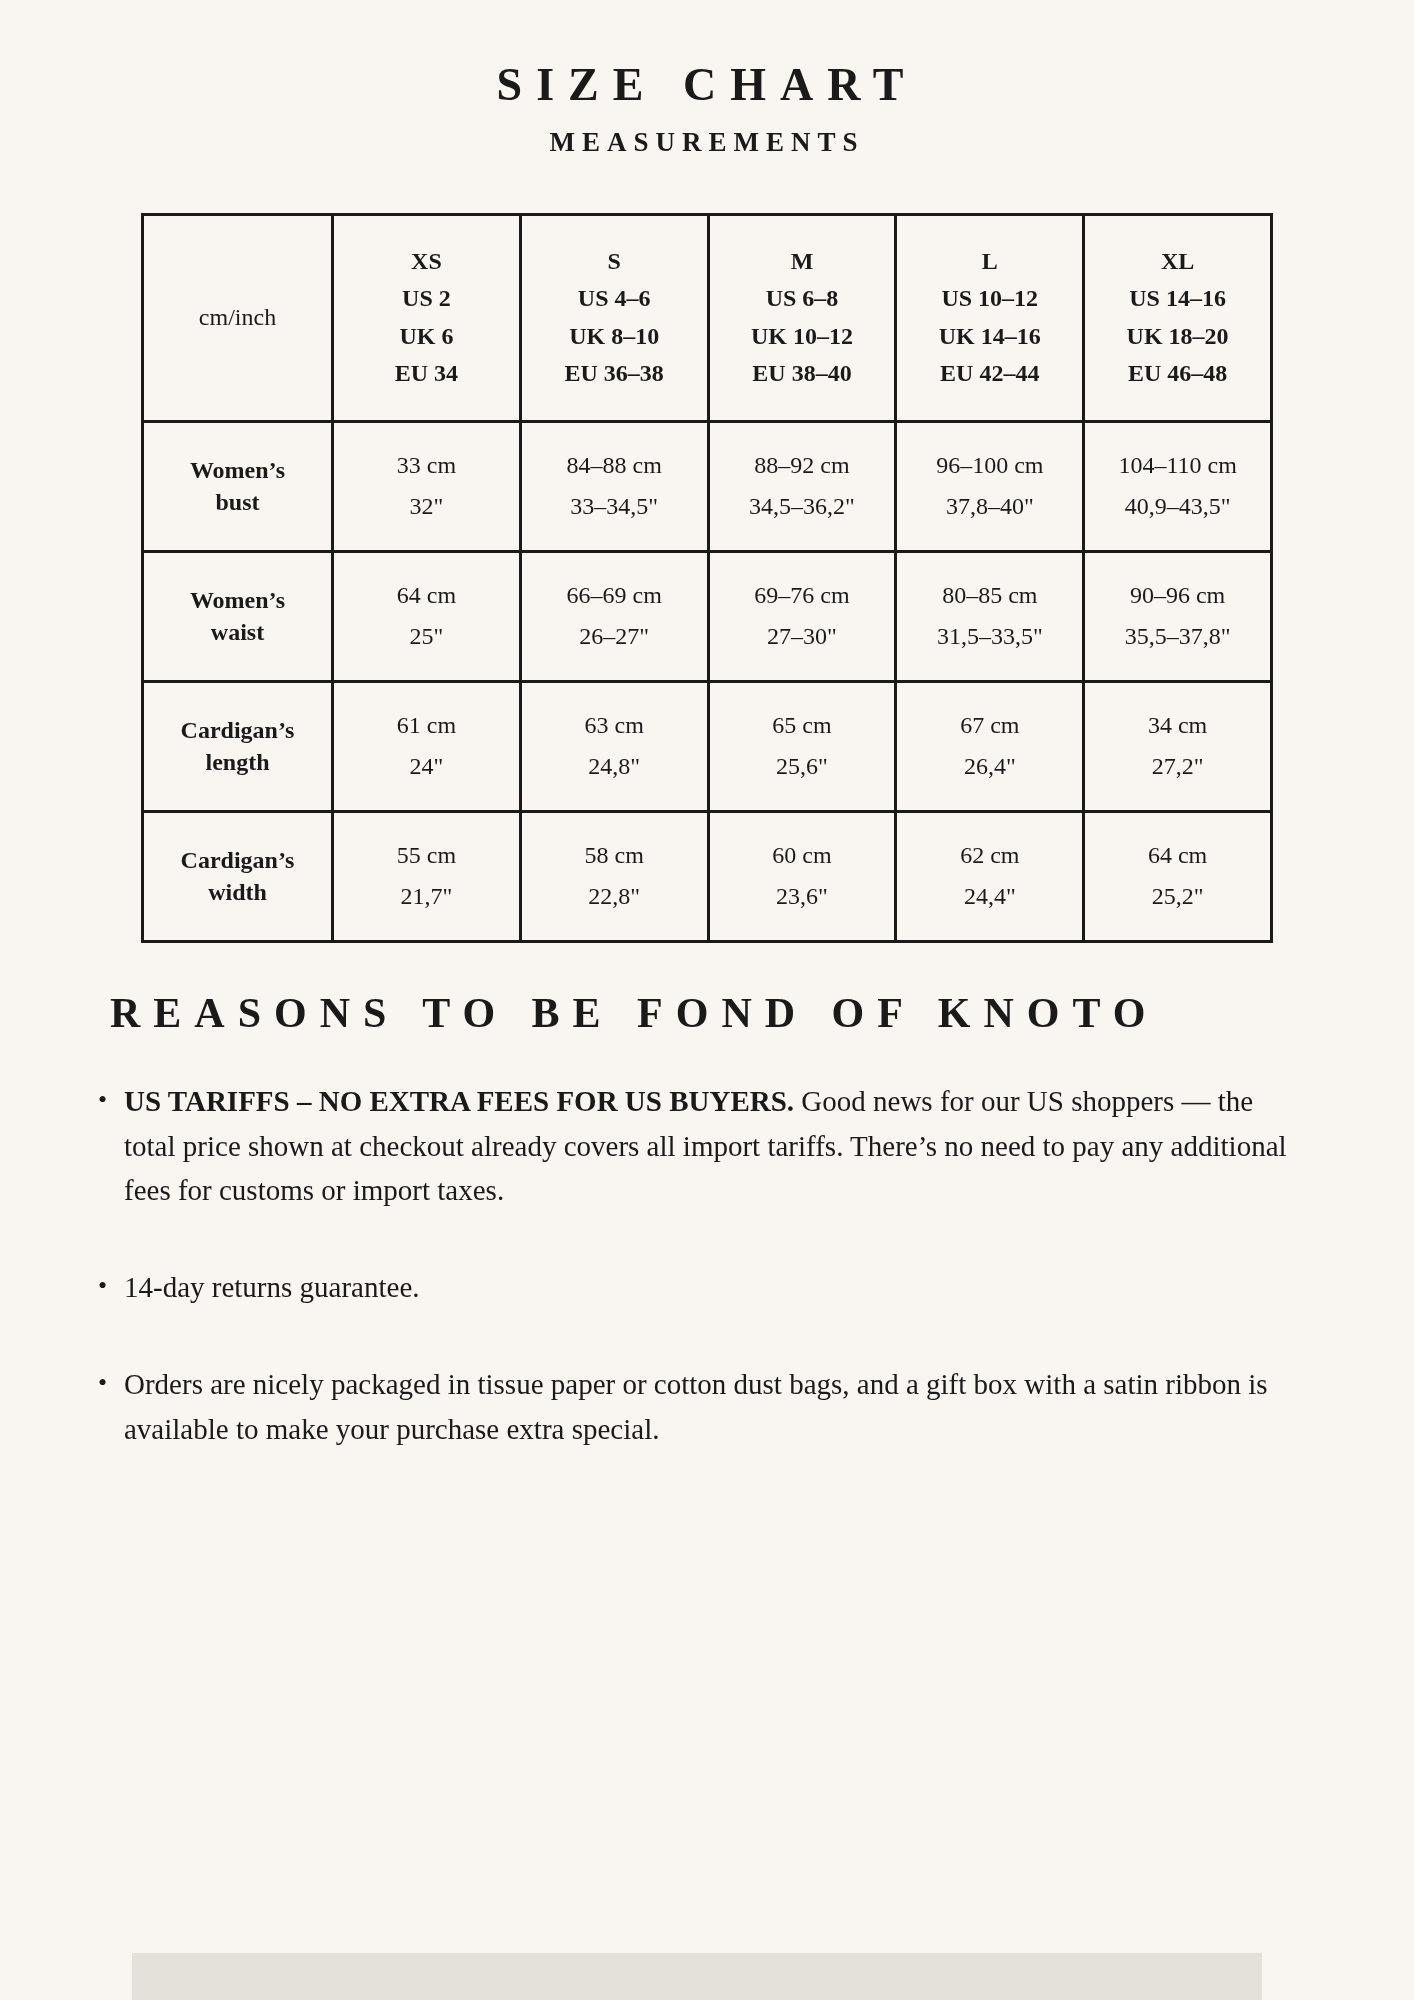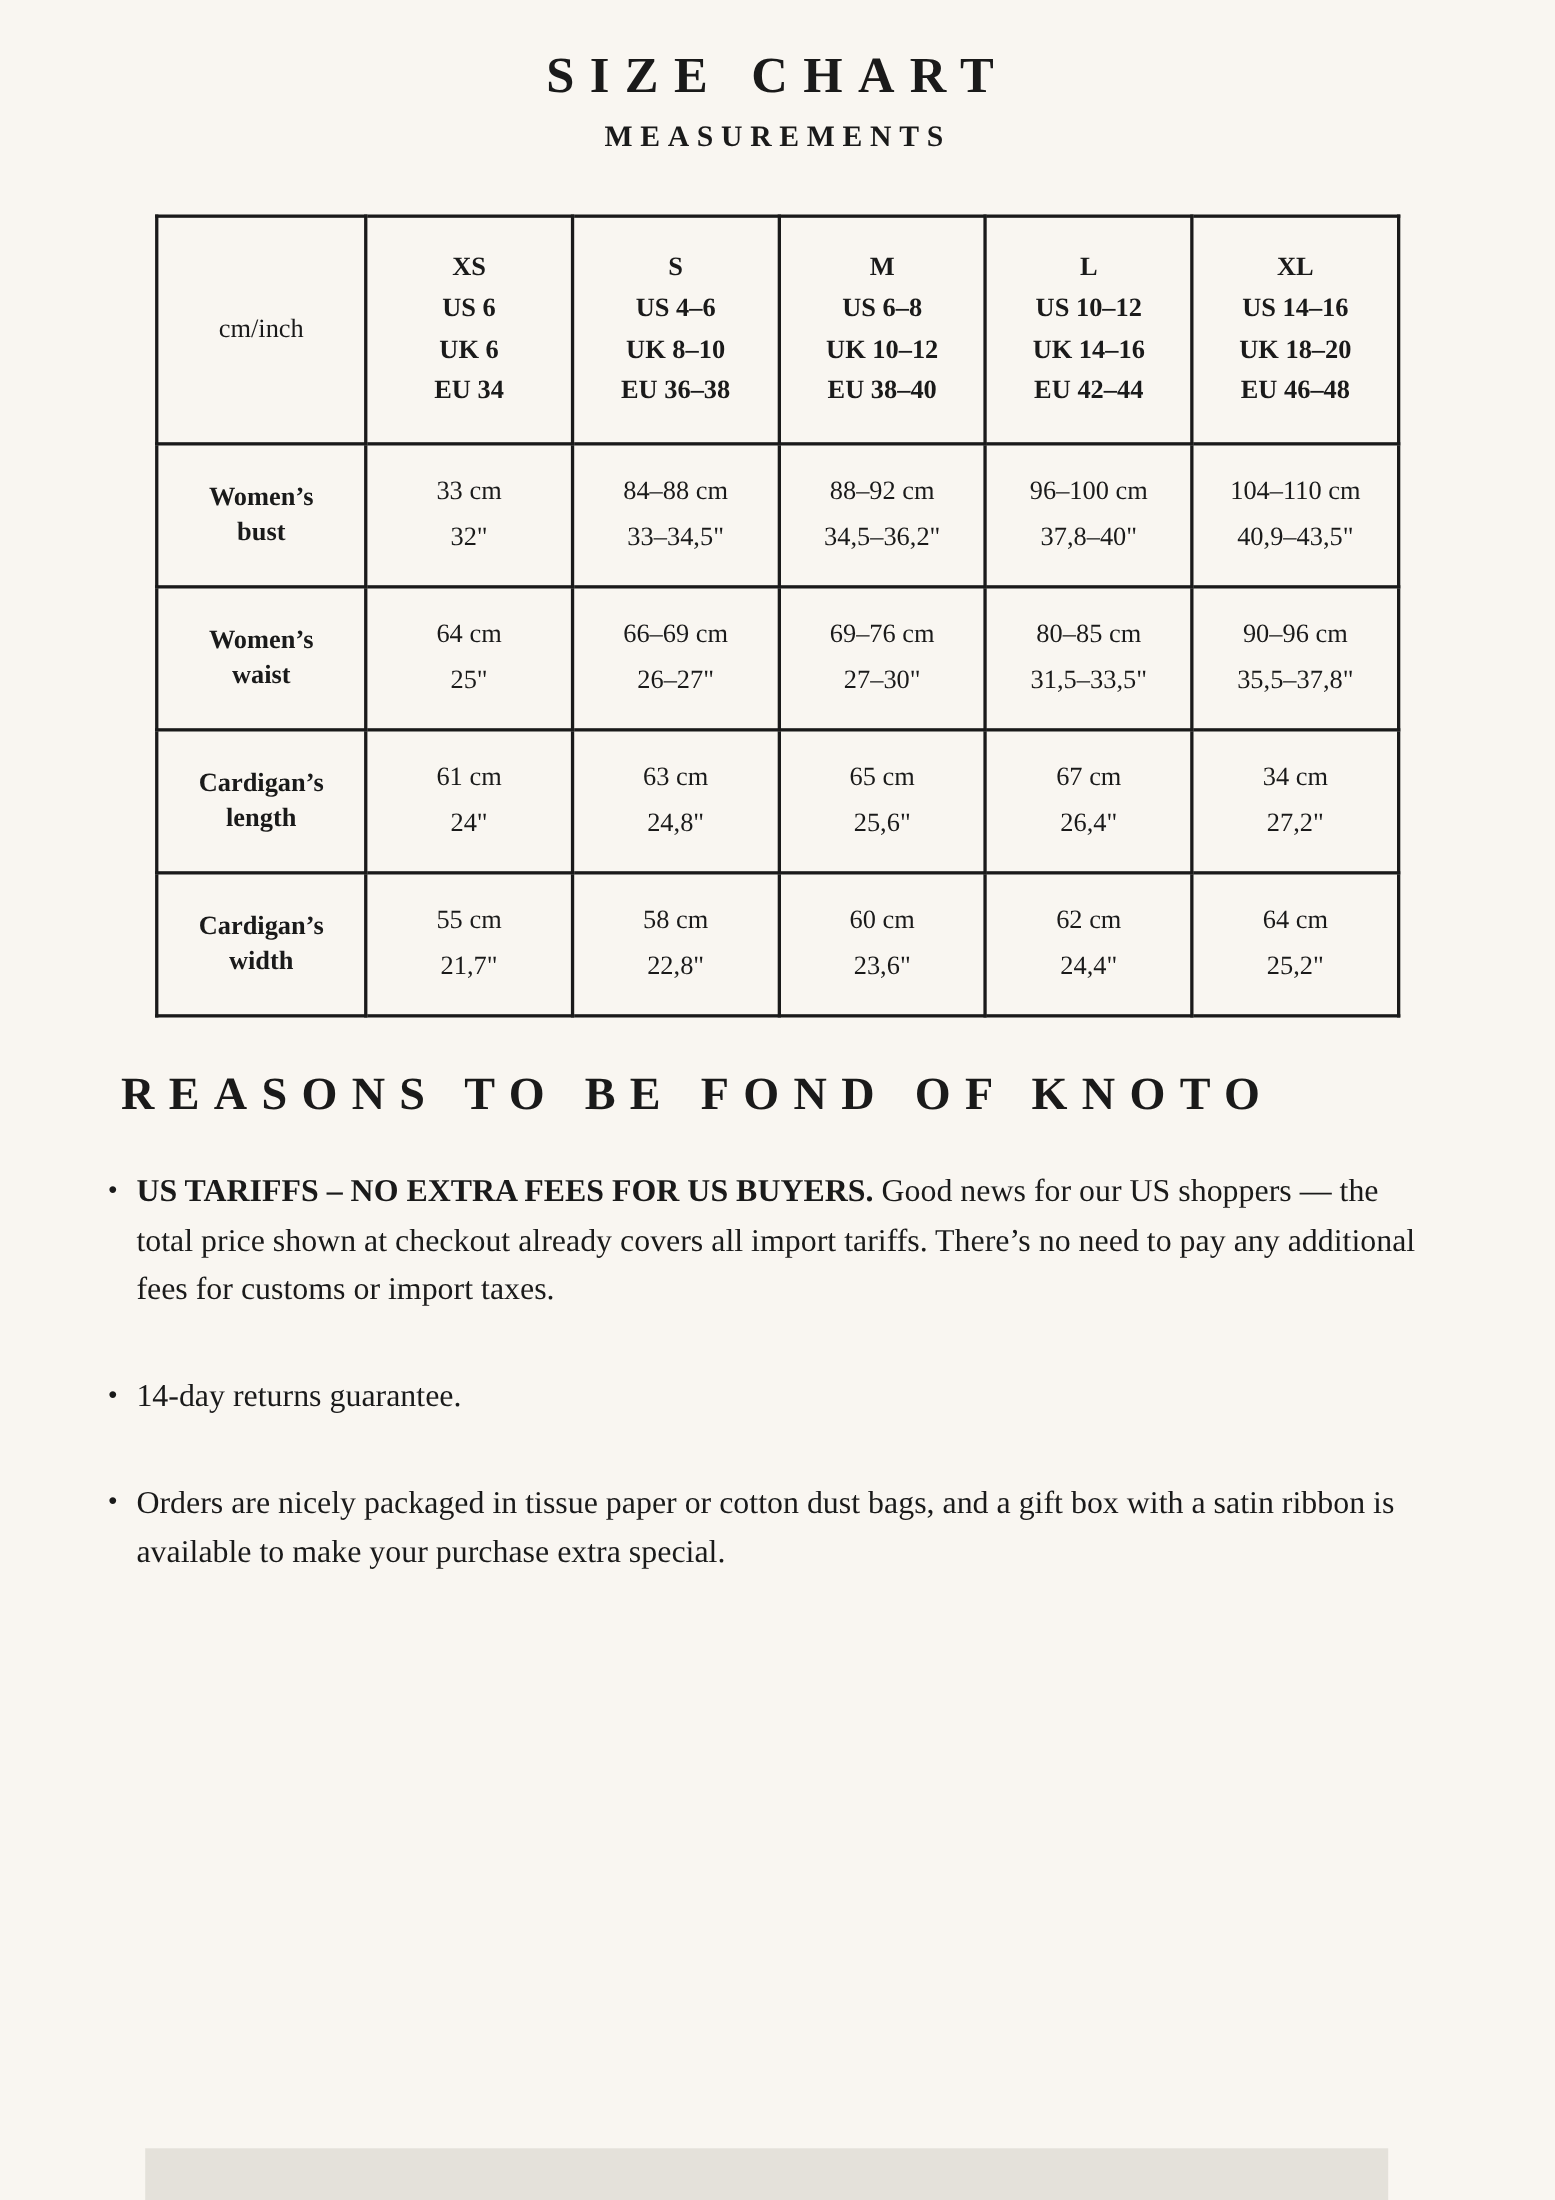--- a/index.html
+++ b/index.html
@@ -9,21 +9,21 @@
     background: #f9f6f1;
     color: #1a1a1a;
     font-family: "Liberation Serif", "DejaVu Serif", serif;
     overflow: hidden;
     position: relative;
   }
 
   
   .page-header { padding-top: 44px; text-align: center; }
   h1.title {
-    margin: 0;
+    margin: 16px;
     font-size: 46px;
     font-weight: 700;
     letter-spacing: 14px;
     line-height: 1.1;
   }
   h2.subtitle {
     margin: 14px 0 0 0;
     font-size: 27px;
     font-weight: 700;
     letter-spacing: 7px;
@@ -104,21 +104,21 @@
       <col>
       <col>
       <col>
       <col>
   </colgroup>
   <tbody>
     <tr class="head-row">
       <th class="corner">cm/inch</th>
       <th class="size-col">
         <span>XS</span>
-        <span>US 6</span>
+        <span>US 2</span>
         <span>UK 6</span>
         <span>EU 34</span>
       </th>
       <th class="size-col">
         <span>S</span>
         <span>US 4–6</span>
         <span>UK 8–10</span>
         <span>EU 36–38</span>
       </th>
       <th class="size-col">

